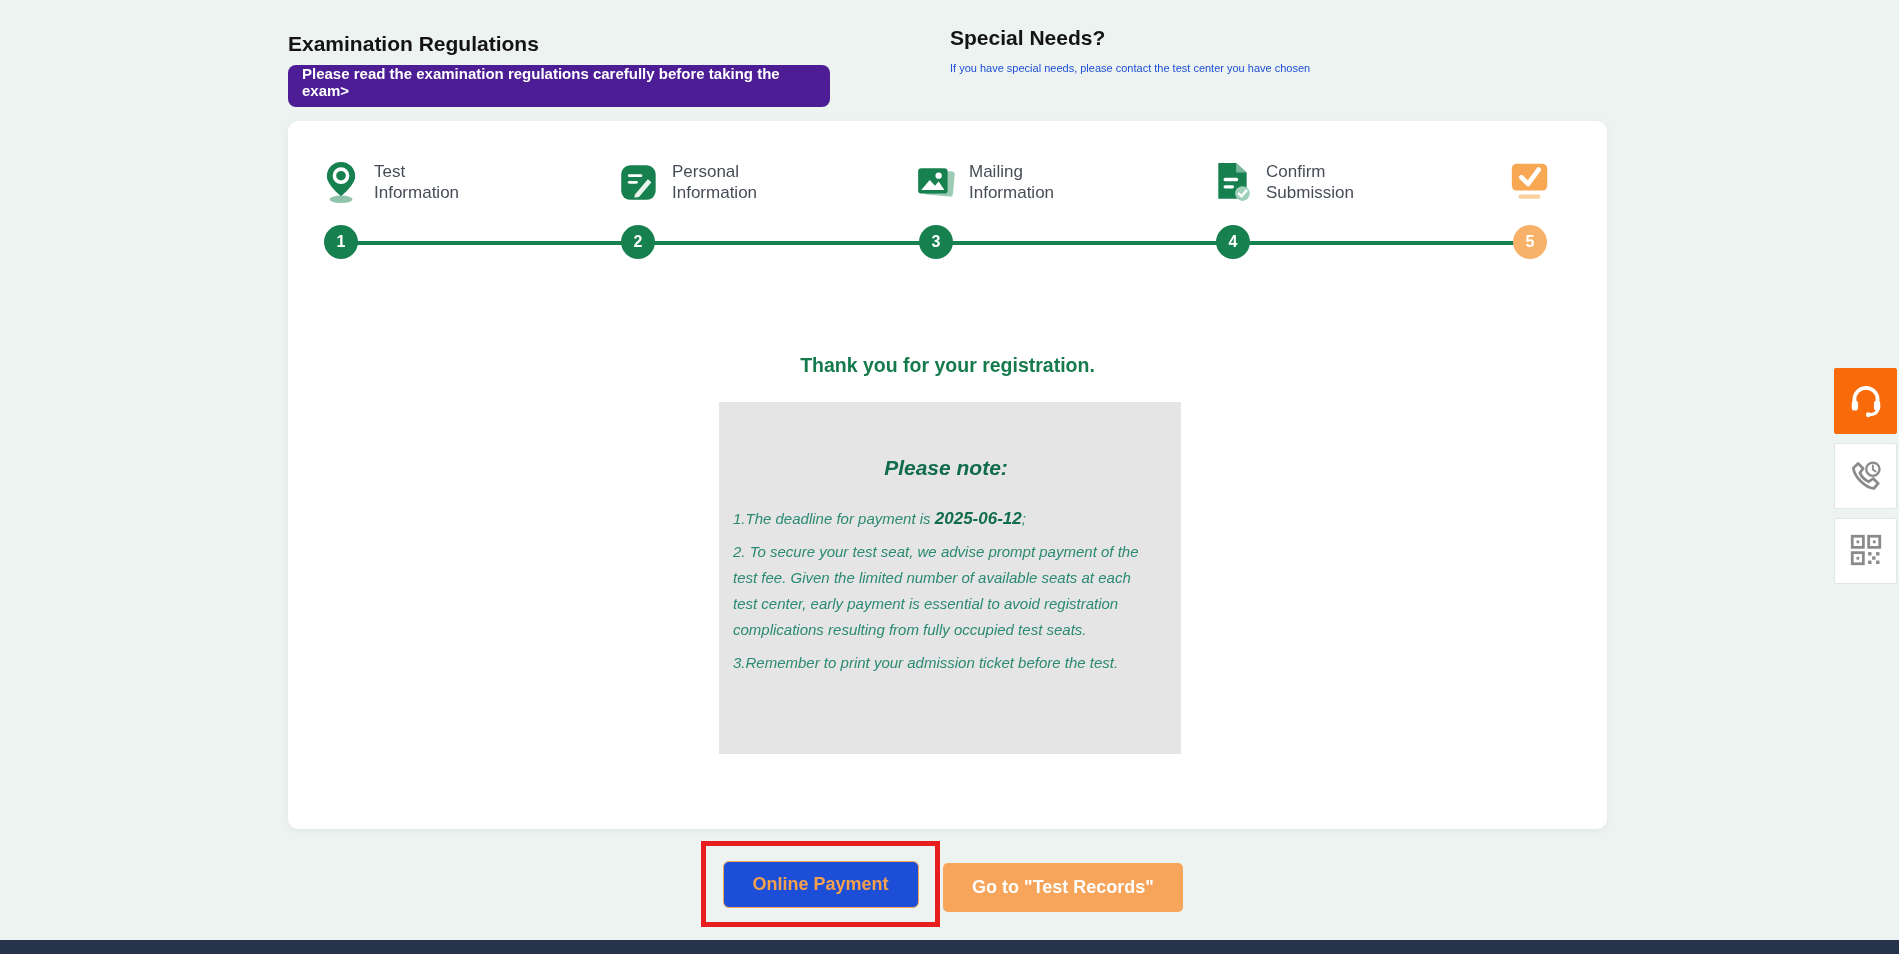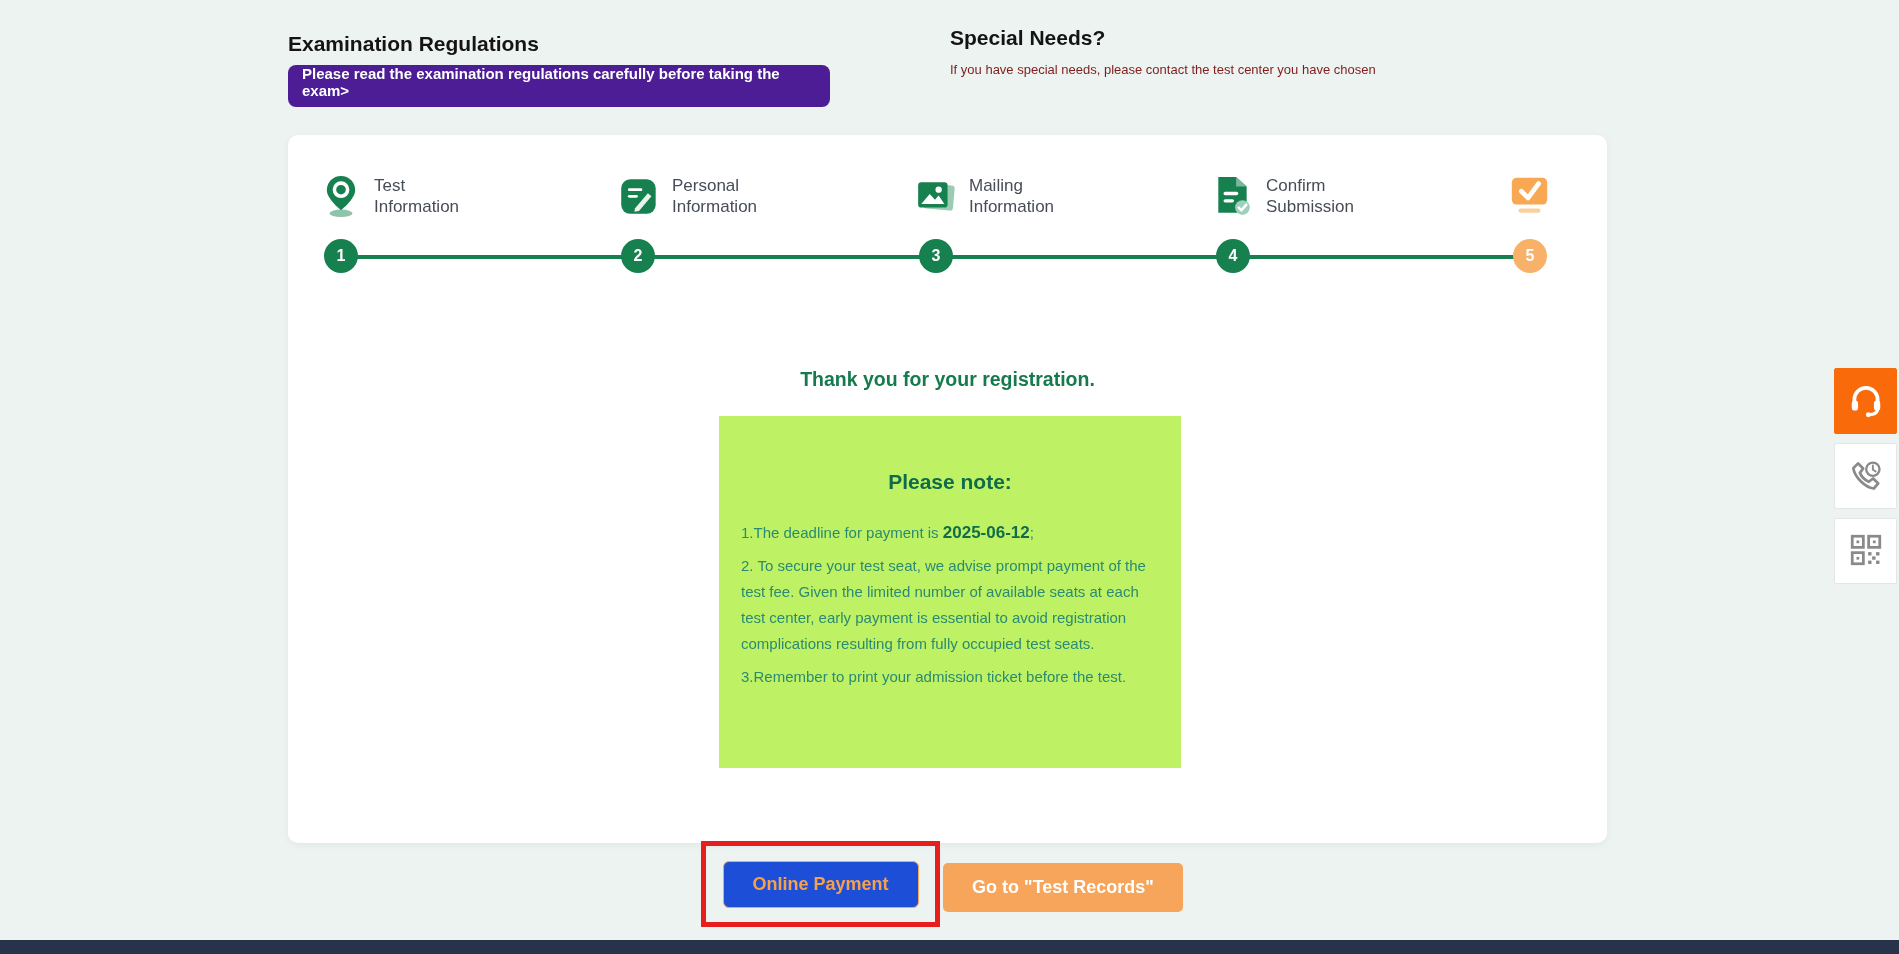--- a/index.html
+++ b/index.html
@@ -8,43 +8,43 @@
   .page { position:relative; width:1899px; height:954px; background:#edf3f0; overflow:hidden; }
 
   
   .reg-block { position:absolute; left:288px; top:32px; }
   .reg-title { font-size:21px; font-weight:bold; color:#141414; }
   .reg-banner { margin-top:9px; display:inline-block; background:#4c1d95; color:#ffffff;
                 font-size:15px; font-weight:bold; padding:0 14px 8px 14px; border-radius:8px;
                 width:542px; cursor:pointer; }
   .needs-block { position:absolute; left:950px; top:26px; }
   .needs-title { font-size:21px; font-weight:bold; color:#141414; }
-  .needs-text { margin-top:12px; font-size:13px; color:#7f1d1d; }
-
-  
-  .card { position:absolute; left:288px; top:135px; width:1319px; height:708px;
+  .needs-text { margin-top:12px; font-size:11px; color:#1d4ed8; }
+
+  
+  .card { position:absolute; left:288px; top:121px; width:1319px; height:708px;
           background:#ffffff; border-radius:10px; box-shadow:0 2px 8px rgba(0,0,0,0.05); }
 
   
   .step { position:absolute; top:39px; display:flex; align-items:center; gap:11px; }
   .step-icon { width:44px; height:44px; display:inline-flex; align-items:center; justify-content:center; }
   .step-label { font-size:17px; color:#474d57; line-height:21px; }
   .connector { position:absolute; left:53px; top:120px; width:1189px; height:4px; background:#17804f; }
   .step-circle { position:absolute; top:104px; width:34px; height:34px; border-radius:50%;
                  background:#17804f; color:#fff; font-size:16px; font-weight:bold;
                  display:flex; align-items:center; justify-content:center; z-index:2; }
   .step-circle.current { background:#f8b168; }
 
   
   .thanks { position:absolute; left:0; top:198px; width:100%; text-align:center;
             color:#157a4c; font-weight:bold; font-size:19.5px; line-height:28px;margin-top:32px; }
 
   
   .note-box { position:absolute; left:431px; top:281px; width:462px; height:352px;
-              background:#bef264; padding:54px 22px 0 22px; }
+              background:#e5e5e5; padding:54px 22px 0 14px;font-style:italic; }
   .note-title { text-align:center; color:#0f6b4b; font-size:21px; font-weight:bold; margin-bottom:26px; }
   .note-item { color:#2b8a72; font-size:15px; line-height:26px; margin-bottom:7px; }
   .note-item b { color:#116c4a; font-size:17px; }
 
   
   .red-highlight { position:absolute; left:701px; top:841px; width:239px; height:86px;
                    border:5px solid #e81d1d; display:flex; align-items:center; justify-content:center; }
   .btn-outline { width:196px; height:47px; background:#1d4ed8; border:1px solid #f3a85c;
                  border-radius:6px; color:#f5a04b; font-weight:bold; font-size:18px;
                  font-family:"Liberation Sans", sans-serif; cursor:pointer; }

